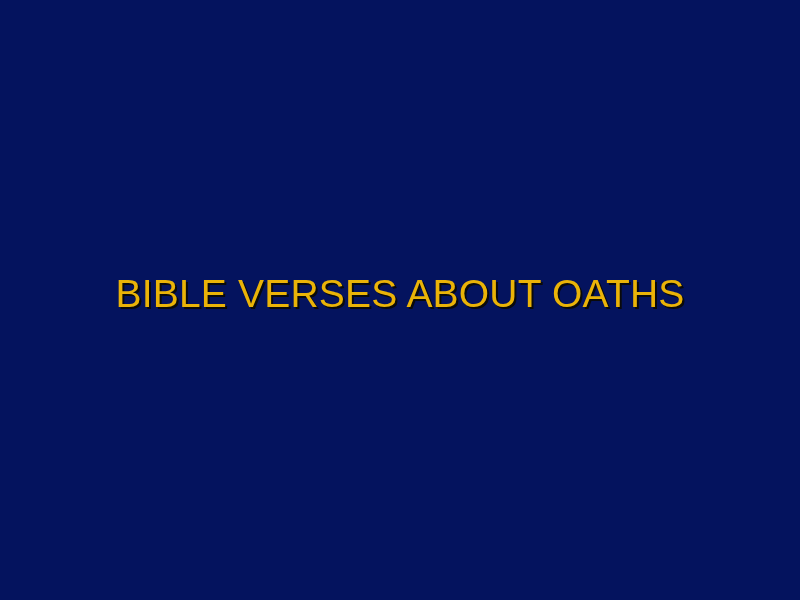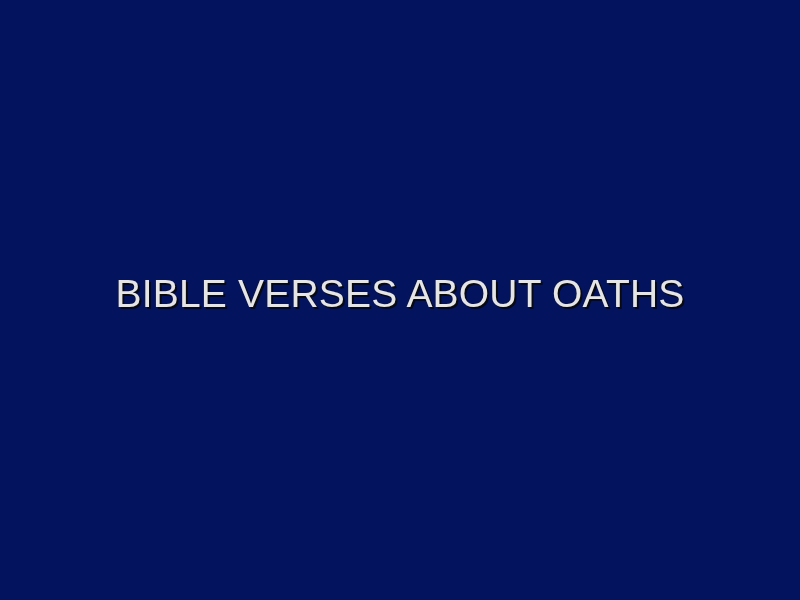--- a/index.html
+++ b/index.html
@@ -44,21 +44,21 @@
   .title-text {
     margin: 0;
     padding: 0;
     font-family: "Liberation Sans", sans-serif;
     font-size: 39px;
     font-weight: 400;
     line-height: 1.05;
     letter-spacing: 0.2px;
     white-space: nowrap;
     text-align: center;
-    color: #e5e5e5;
+    color: #eab308;
     
     text-shadow: 2px 2px 0 #0a0a0a;
   }
 </style>
 </head>
 <body>
 
 <div class="title-card">
 
   <div class="title-block">

